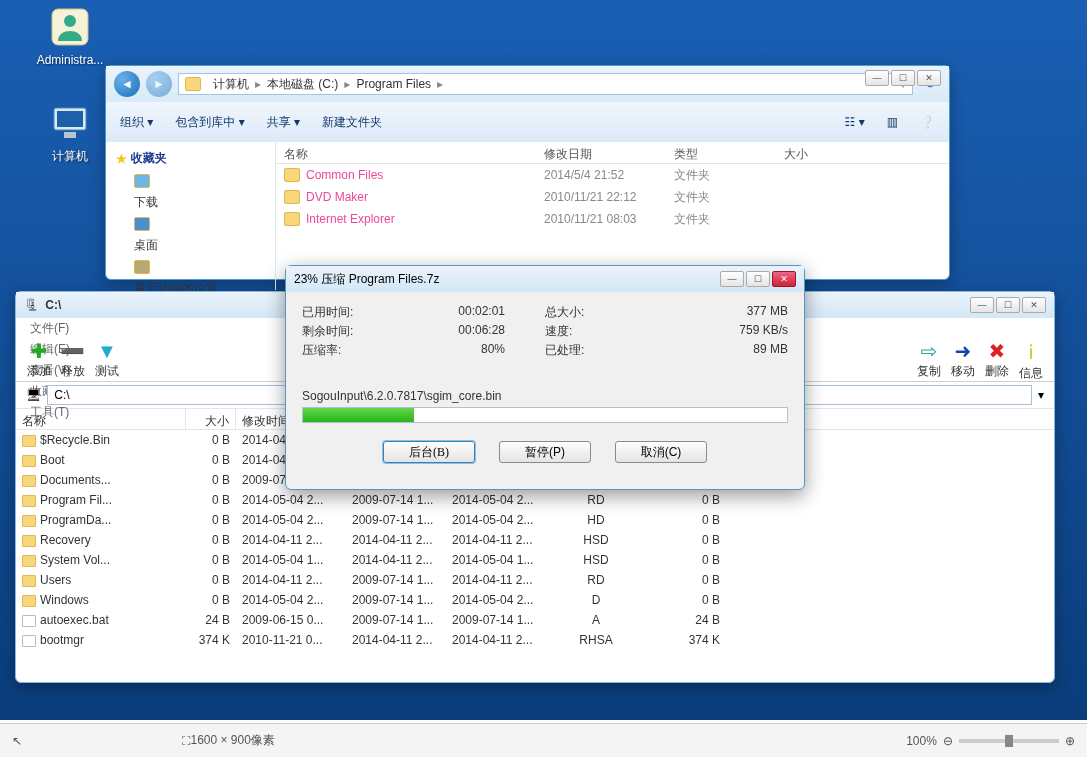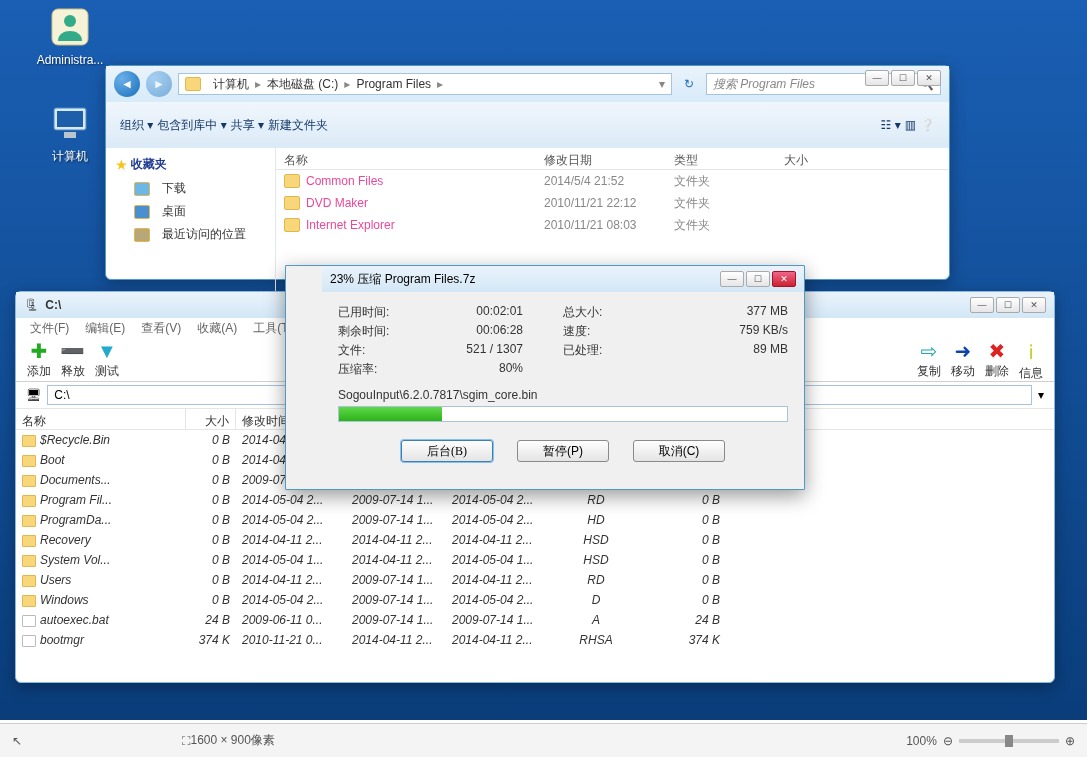--- a/index.html
+++ b/index.html
@@ -13,65 +13,65 @@
 .explorer{position:absolute;left:105px;top:65px;width:845px;height:215px;background:#fff;border:1px solid #4f99c8;border-radius:6px;box-shadow:0 4px 16px rgba(0,0,0,.3);}
 .exp-controls{position:absolute;right:8px;top:4px;}
 .wc-group{display:flex;gap:2px;}
 .wc{width:24px;height:16px;border:1px solid #aaa;border-radius:2px;background:linear-gradient(#fff,#e5e5e5);display:flex;align-items:center;justify-content:center;font-size:9px;color:#555;}
 .exp-nav{background:linear-gradient(#eaf3fb,#d8ebf9);height:36px;display:flex;align-items:center;padding:0 8px;gap:6px;}
 .navbtn{width:26px;height:26px;border-radius:50%;background:radial-gradient(circle at 30% 30%,#6ab0e8,#1a6fbd);color:#fff;display:flex;align-items:center;justify-content:center;}
 .crumb{flex:1;background:#fff;border:1px solid #a5c4e0;height:22px;display:flex;align-items:center;padding:0 6px;gap:6px;color:#333;}
 .crumb span{color:#333;}
 .crumb .sep{color:#888;}
 .searchbox{width:235px;background:#fff;border:1px solid #a5c4e0;height:22px;display:flex;align-items:center;padding:0 6px;color:#888;font-style:italic;}
-.exp-toolbar{background:linear-gradient(#f0f6fc,#dbeaf7);height:46px;display:flex;align-items:center;padding:8px 14px;gap:4px;color:#13386a;}
+.exp-toolbar{background:linear-gradient(#f0f6fc,#dbeaf7);height:40px;display:flex;align-items:center;padding:8px 14px;gap:22px;color:#13386a;}
 .exp-toolbar .tb{cursor:default;}
 .exp-body{display:flex;height:148px;}
 .exp-side{width:170px;border-right:1px solid #e0e8ef;padding:8px 10px;}
 .side-hdr{color:#1f3a93;font-weight:bold;margin-bottom:4px;display:flex;align-items:center;gap:4px;}
-.side-item{padding:3px 0 3px 18px;display:flex;align-items:center;gap:6px;color:#333;}
+.side-item{padding:3px 0 3px 18px;display:flex;align-items:flex-start;gap:6px;color:#333;flex-direction:column;}
 .exp-list{flex:1;}
 .exp-cols{display:flex;height:22px;border-bottom:1px solid #e5e5e5;color:#555;}
 .exp-cols div{padding:4px 8px;}
 .ec1{width:260px;} .ec2{width:130px;} .ec3{width:110px;} .ec4{width:70px;}
 .exp-row{display:flex;height:22px;align-items:center;}
 .exp-row div{padding:2px 8px;color:#ec4899;}
 .fico{width:16px;height:14px;background:#f7d77a;border:1px solid #e0b84f;display:inline-block;vertical-align:middle;margin-right:6px;border-radius:2px;}
 
 
 .sz{position:absolute;left:15px;top:291px;width:1040px;height:392px;background:#fff;border:1px solid #8ab8de;border-radius:6px;box-shadow:0 4px 16px rgba(0,0,0,.3);}
 .sz-title{height:26px;background:linear-gradient(#eaf3fb,#d3e7f6);display:flex;align-items:center;padding:0 8px;color:#333;}
 .sz-title .ttxt{flex:1;font-weight:bold;}
-.sz-menu{height:20px;display:flex;gap:0;padding:0 6px;color:#666;}
+.sz-menu{height:20px;display:flex;gap:0;padding:0 6px;color:#666;flex-direction:column;}
 .sz-menu div{padding:2px 8px;}
 .sz-tb{height:44px;display:flex;align-items:center;padding:0 6px;border-bottom:1px solid #d0d0d0;}
 .tbbtn{width:34px;text-align:center;color:#333;}
 .tbbtn .ic{font-size:20px;display:block;}
 .tbspace{flex:1;}
 .sz-path{height:26px;display:flex;align-items:center;padding:0 10px;gap:6px;}
 .sz-path input{flex:1;border:1px solid #a8c2db;height:20px;padding:0 6px;}
 .sz-cols{display:flex;height:22px;background:#fff;border-top:1px solid #e5e5e5;border-bottom:1px solid #e5e5e5;}
 .sz-cols div{padding:4px 6px;border-right:1px solid #e5e5e5;color:#333;}
 .sc1{width:170px;} .sc2{width:50px;text-align:right;} .sc3{width:110px;} .sc4{width:100px;} .sc5{width:100px;} .sc6{width:100px;text-align:center;} .sc7{width:80px;text-align:right;}
-.sz-row{display:flex;height:20px;align-items:center;font-style:italic;}
+.sz-row{display:flex;height:20px;align-items:center;}
 .sz-row div{padding:1px 6px;color:#333;}
 .fileico{width:14px;height:12px;background:#f7d77a;border:1px solid #e0b84f;display:inline-block;vertical-align:middle;margin-right:4px;border-radius:1px;}
 .dico{background:#fff;border:1px solid #bbb;}
 
 
-.dlg{position:absolute;left:285px;top:265px;width:520px;height:225px;background:#f0f0f0;border:1px solid #4f99c8;border-radius:1px;box-shadow:0 6px 20px rgba(0,0,0,.4);padding-left:36px;}
+.dlg{position:absolute;left:285px;top:265px;width:520px;height:225px;background:#f0f0f0;border:1px solid #4f99c8;border-radius:6px;box-shadow:0 6px 20px rgba(0,0,0,.4);}
 .dlg-title{height:26px;background:linear-gradient(#eaf3fb,#d3e7f6);display:flex;align-items:center;padding:0 8px;}
 .dlg-title .ttxt{flex:1;}
 .redX{background:linear-gradient(#e68,#c23);color:#fff;border-color:#a12;}
 .dlg-body{padding:10px 16px;}
 .stat-grid{display:flex;}
 .stat-col{flex:1;}
 .stat-row{display:flex;justify-content:space-between;margin:2px 40px 2px 0;color:#333;}
 .stat-col:last-child .stat-row{margin-right:0;}
-.curfile{margin:8px 0 4px;color:#333;}
+.curfile{margin:28px 0 4px;color:#333;}
 .pbar{height:16px;border:1px solid #aac3d8;background:#fff;position:relative;}
 .pfill{height:100%;background:linear-gradient(#5fd84a,#2cb318);}
 .dlg-btns{display:flex;justify-content:center;gap:24px;margin-top:18px;}
 .dbtn{width:92px;height:22px;border:1px solid #8a8a8a;border-radius:3px;background:linear-gradient(#fefefe,#e4e4e4);}
 .dbtn.primary{border-color:#3c7fb1;box-shadow:0 0 0 1px #8ac1ea;font-family:Liberation Serif, serif;}
 
 
 .statusbar{position:absolute;left:0;bottom:0;width:1087px;height:34px;background:#f4f4f4;border-top:1px solid #ccc;display:flex;align-items:center;padding:0 12px;color:#555;}
 .statusbar .sp{flex:1;}
 .zoom{display:flex;align-items:center;gap:6px;}
@@ -121,25 +121,20 @@
         <span>计算机</span>
           <span class="sep">▸</span>
         <span>本地磁盘 (C:)</span>
           <span class="sep">▸</span>
         <span>Program Files</span>
           <span class="sep">▸</span>
         <span style="flex:1"></span>
           <span class="sep">▾</span>
       </div>
       <div style="width:22px;text-align:center;color:#1a6fbd">↻</div>
-      <div class="searchbox">
-        <span>搜索 Program Files</span>
-        <span style="flex:1"></span>
-        <span>🔍</span>
-      </div>
     </div>
     <div class="exp-toolbar">
       <span class="tb"><span>组织</span> ▾</span>
       <span class="tb"><span>包含到库中</span> ▾</span>
       <span class="tb"><span>共享</span> ▾</span>
       <span class="tb">新建文件夹</span>
       <span style="flex:1"></span>
       <span>☷ ▾</span>
       <span>▥</span>
       <span style="color:#1a7fd4">❔</span>
@@ -313,21 +308,21 @@
           <div class="sc2">0 B</div>
           <div class="sc3">2014-05-04 2...</div>
           <div class="sc4">2009-07-14 1...</div>
           <div class="sc5">2014-05-04 2...</div>
           <div class="sc6">D</div>
           <div class="sc7">0 B</div>
         </div>
         <div class="sz-row">
           <div class="sc1"><span class="fileico dico"></span>autoexec.bat</div>
           <div class="sc2">24 B</div>
-          <div class="sc3">2009-06-11 0...</div>
+          <div class="sc3">2009-06-15 0...</div>
           <div class="sc4">2009-07-14 1...</div>
           <div class="sc5">2009-07-14 1...</div>
           <div class="sc6">A</div>
           <div class="sc7">24 B</div>
         </div>
         <div class="sz-row">
           <div class="sc1"><span class="fileico dico"></span>bootmgr</div>
           <div class="sc2">374 K</div>
           <div class="sc3">2010-11-21 0...</div>
           <div class="sc4">2014-04-11 2...</div>
@@ -350,24 +345,20 @@
     <div class="dlg-body">
       <div class="stat-grid">
         <div class="stat-col">
           <div class="stat-row">
               <span>已用时间:</span>
               <span>00:02:01</span>
             </div>
           <div class="stat-row">
               <span>剩余时间:</span>
               <span>00:06:28</span>
-            </div>
-          <div class="stat-row">
-              <span>文件:</span>
-              <span>521 / 1307</span>
             </div>
           <div class="stat-row">
               <span>压缩率:</span>
               <span>80%</span>
             </div>
         </div>
         <div class="stat-col">
           <div class="stat-row">
               <span>总大小:</span>
               <span>377 MB</span>

